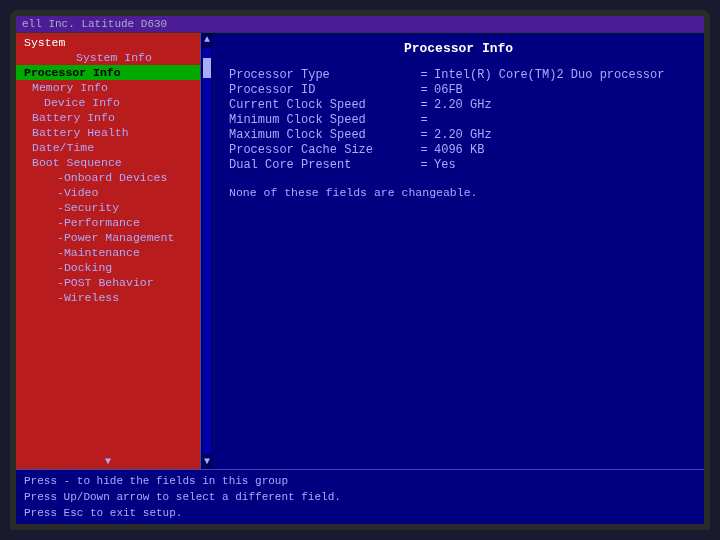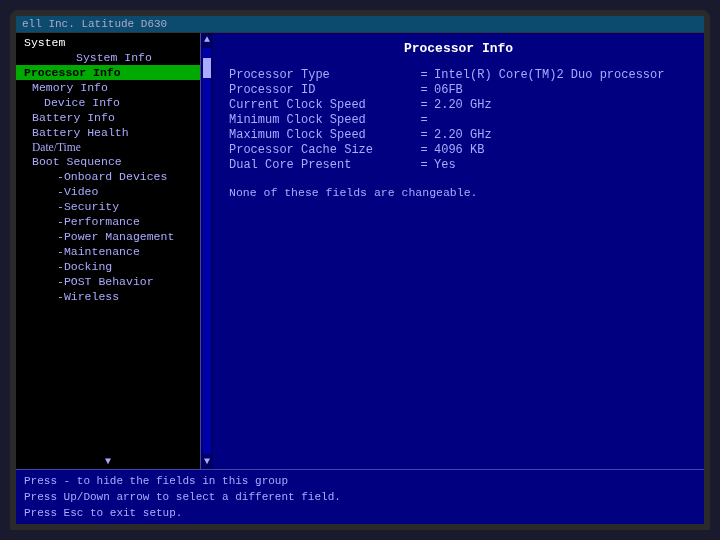--- a/index.html
+++ b/index.html
@@ -19,21 +19,21 @@
       width: 700px;
       height: 520px;
       background: #2a2a2a;
       border-radius: 8px 8px 0 0;
       padding: 6px;
       display: flex;
       flex-direction: column;
     }
 
     .title-bar {
-      background: #0c4a6e;
+      background: #4c1d95;
       color: #aaaacc;
       font-size: 11px;
       padding: 2px 6px;
       font-family: 'Courier New', monospace;
       border-bottom: 1px solid #333;
     }
 
     .bios-screen {
       flex: 1;
       background: #000080;
@@ -46,21 +46,21 @@
 
     .bios-main {
       flex: 1;
       display: flex;
       flex-direction: row;
     }
 
     
     .sidebar {
       width: 185px;
-      background: #000000;
+      background: #b91c1c;
       border-right: 1px solid #4444aa;
       padding-top: 2px;
       display: flex;
       flex-direction: column;
       gap: 44px;
     }
 
     .sidebar-item {
       padding: 1px 8px;
       color: #aaaaff;
@@ -199,21 +199,21 @@
       <div class="sidebar">
         <div class="sidebar-list" id="sidebar-list">
 
         <div class="sidebar-item parent">System</div>
             <div class="sidebar-item" style="padding-left: 16px; margin-left: 44px;">System Info</div>
             <div class="sidebar-item active">Processor Info</div>
             <div class="sidebar-item" style="padding-left: 16px;">Memory Info</div>
             <div class="sidebar-item" style="padding-left: 28px;">Device Info</div>
             <div class="sidebar-item" style="padding-left: 16px;">Battery Info</div>
             <div class="sidebar-item" style="padding-left: 16px;">Battery Health</div>
-            <div class="sidebar-item" style="padding-left: 16px; font-family: Liberation Serif, serif;">Date/Time</div>
+            <div class="sidebar-item" style="padding-left: 16px;">Date/Time</div>
             <div class="sidebar-item" style="padding-left: 16px;">Boot Sequence</div>
             <div class="sidebar-item group">-Onboard Devices</div>
             <div class="sidebar-item group">-Video</div>
             <div class="sidebar-item group">-Security</div>
             <div class="sidebar-item group">-Performance</div>
             <div class="sidebar-item group">-Power Management</div>
             <div class="sidebar-item group">-Maintenance</div>
             <div class="sidebar-item group">-Docking</div>
             <div class="sidebar-item group">-POST Behavior</div>
             <div class="sidebar-item group">-Wireless</div>

